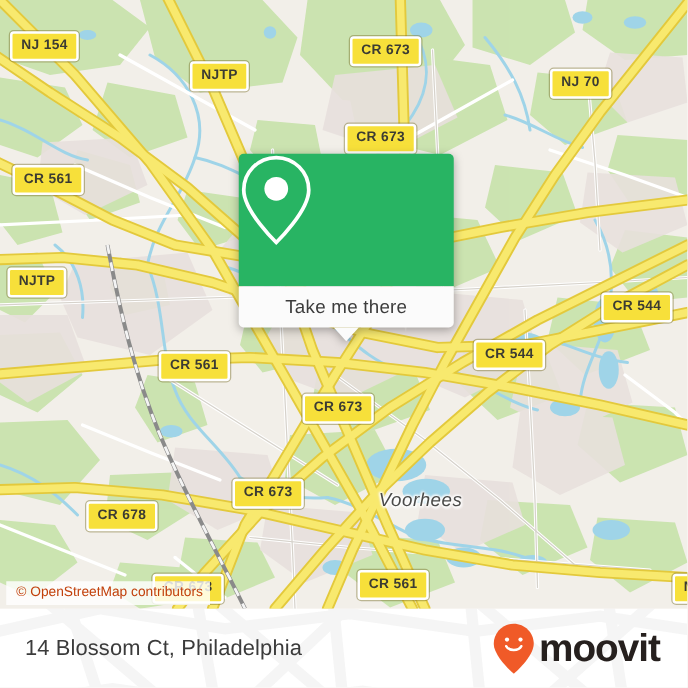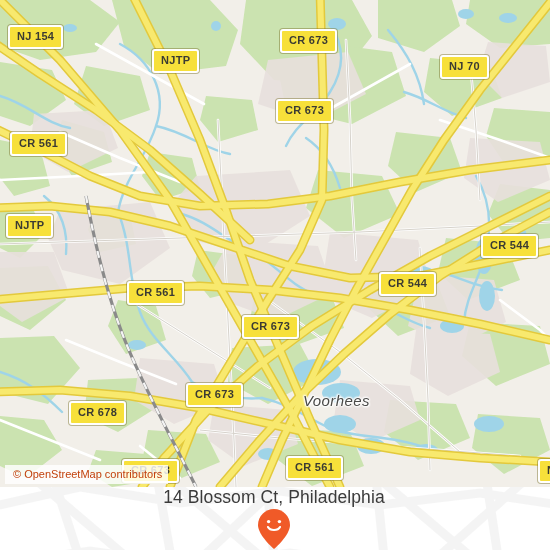--- a/index.html
+++ b/index.html
@@ -88,21 +88,21 @@
 
   
   #footer{
     position:absolute;left:0;top:487px;width:550px;height:63px;
     background:#ffffff;overflow:hidden;
   }
   #footer-watermark{position:absolute;left:0;top:-40px;opacity:.30;}
   #footer-inner{
     position:relative;width:100%;height:100%;
     display:flex;align-items:center;justify-content:space-between;
-    padding:0 22px 0 20px;box-sizing:border-box;flex-direction:column;
+    padding:0 22px 0 20px;box-sizing:border-box;
   }
   #address{
     color:#3b3b3b;font-size:17.5px;letter-spacing:.1px;white-space:nowrap;
   }
   #brand{display:flex;align-items:center;gap:3px;}
   #brand-word{
     color:#26201e;font-size:31px;font-weight:bold;letter-spacing:-.8px;
     line-height:1;
   }
 </style>
@@ -304,20 +304,32 @@
         <div class="shield" style="left: 69px; top: 401px;">CR 678</div>
         <div class="shield" style="left: 122px; top: 459px;">CR 673</div>
         <div class="shield" style="left: 286px; top: 456px;">CR 561</div>
         <div class="shield" style="left: 538px; top: 459px;">NJ 70</div>
       </div>
 
     <div id="places">
         <div class="city-label" style="left: 303px; top: 392px; font-style: italic;">Voorhees</div>
       </div>
 
+    <div id="popup">
+      <div id="popup-head">
+        <svg width="60" height="74" viewBox="0 0 60 74">
+          <path d="M30 3 C15.6 3 4 14.6 4 29 C4 46 30 71 30 71 C30 71 56 46 56 29 C56 14.6 44.4 3 30 3 Z" fill="none" stroke="#ffffff" stroke-width="3"></path>
+          <circle cx="30" cy="28" r="9.5" fill="#ffffff"></circle>
+        </svg>
+      </div>
+      <div id="popup-foot">
+        <span>Take me there</span>
+      </div>
+      <div id="popup-tail"></div>
+    </div>
 
     <div id="attribution">© OpenStreetMap contributors</div>
 
   </div>
 
   <div id="footer">
 
     <svg id="footer-watermark" width="550" height="150" viewBox="0 0 550 150">
       <g stroke="#dedede" fill="none" stroke-width="9" stroke-linecap="round">
         <path d="M-10,60 L80,40 L180,56 L280,44 L380,58 L480,46 L560,58"></path>
@@ -337,17 +349,18 @@
 
     <div id="footer-inner">
       <div id="address">14 Blossom Ct, Philadelphia</div>
       <div id="brand">
         <svg width="34" height="42" viewBox="0 0 34 42">
           <path d="M17 1 C8.2 1 1 8.2 1 17 C1 27.5 17 41 17 41 C17 41 33 27.5 33 17 C33 8.2 25.8 1 17 1 Z" fill="#f05a28"></path>
           <circle cx="11.6" cy="13.6" r="1.7" fill="#ffffff"></circle>
           <circle cx="22.4" cy="13.6" r="1.7" fill="#ffffff"></circle>
           <path d="M11 19 C13 23 21 23 23 19" stroke="#ffffff" stroke-width="2.1" fill="none" stroke-linecap="round"></path>
         </svg>
+        <div id="brand-word">moovit</div>
       </div>
     </div>
   </div>
 
 </div>
 
 </body></html>

